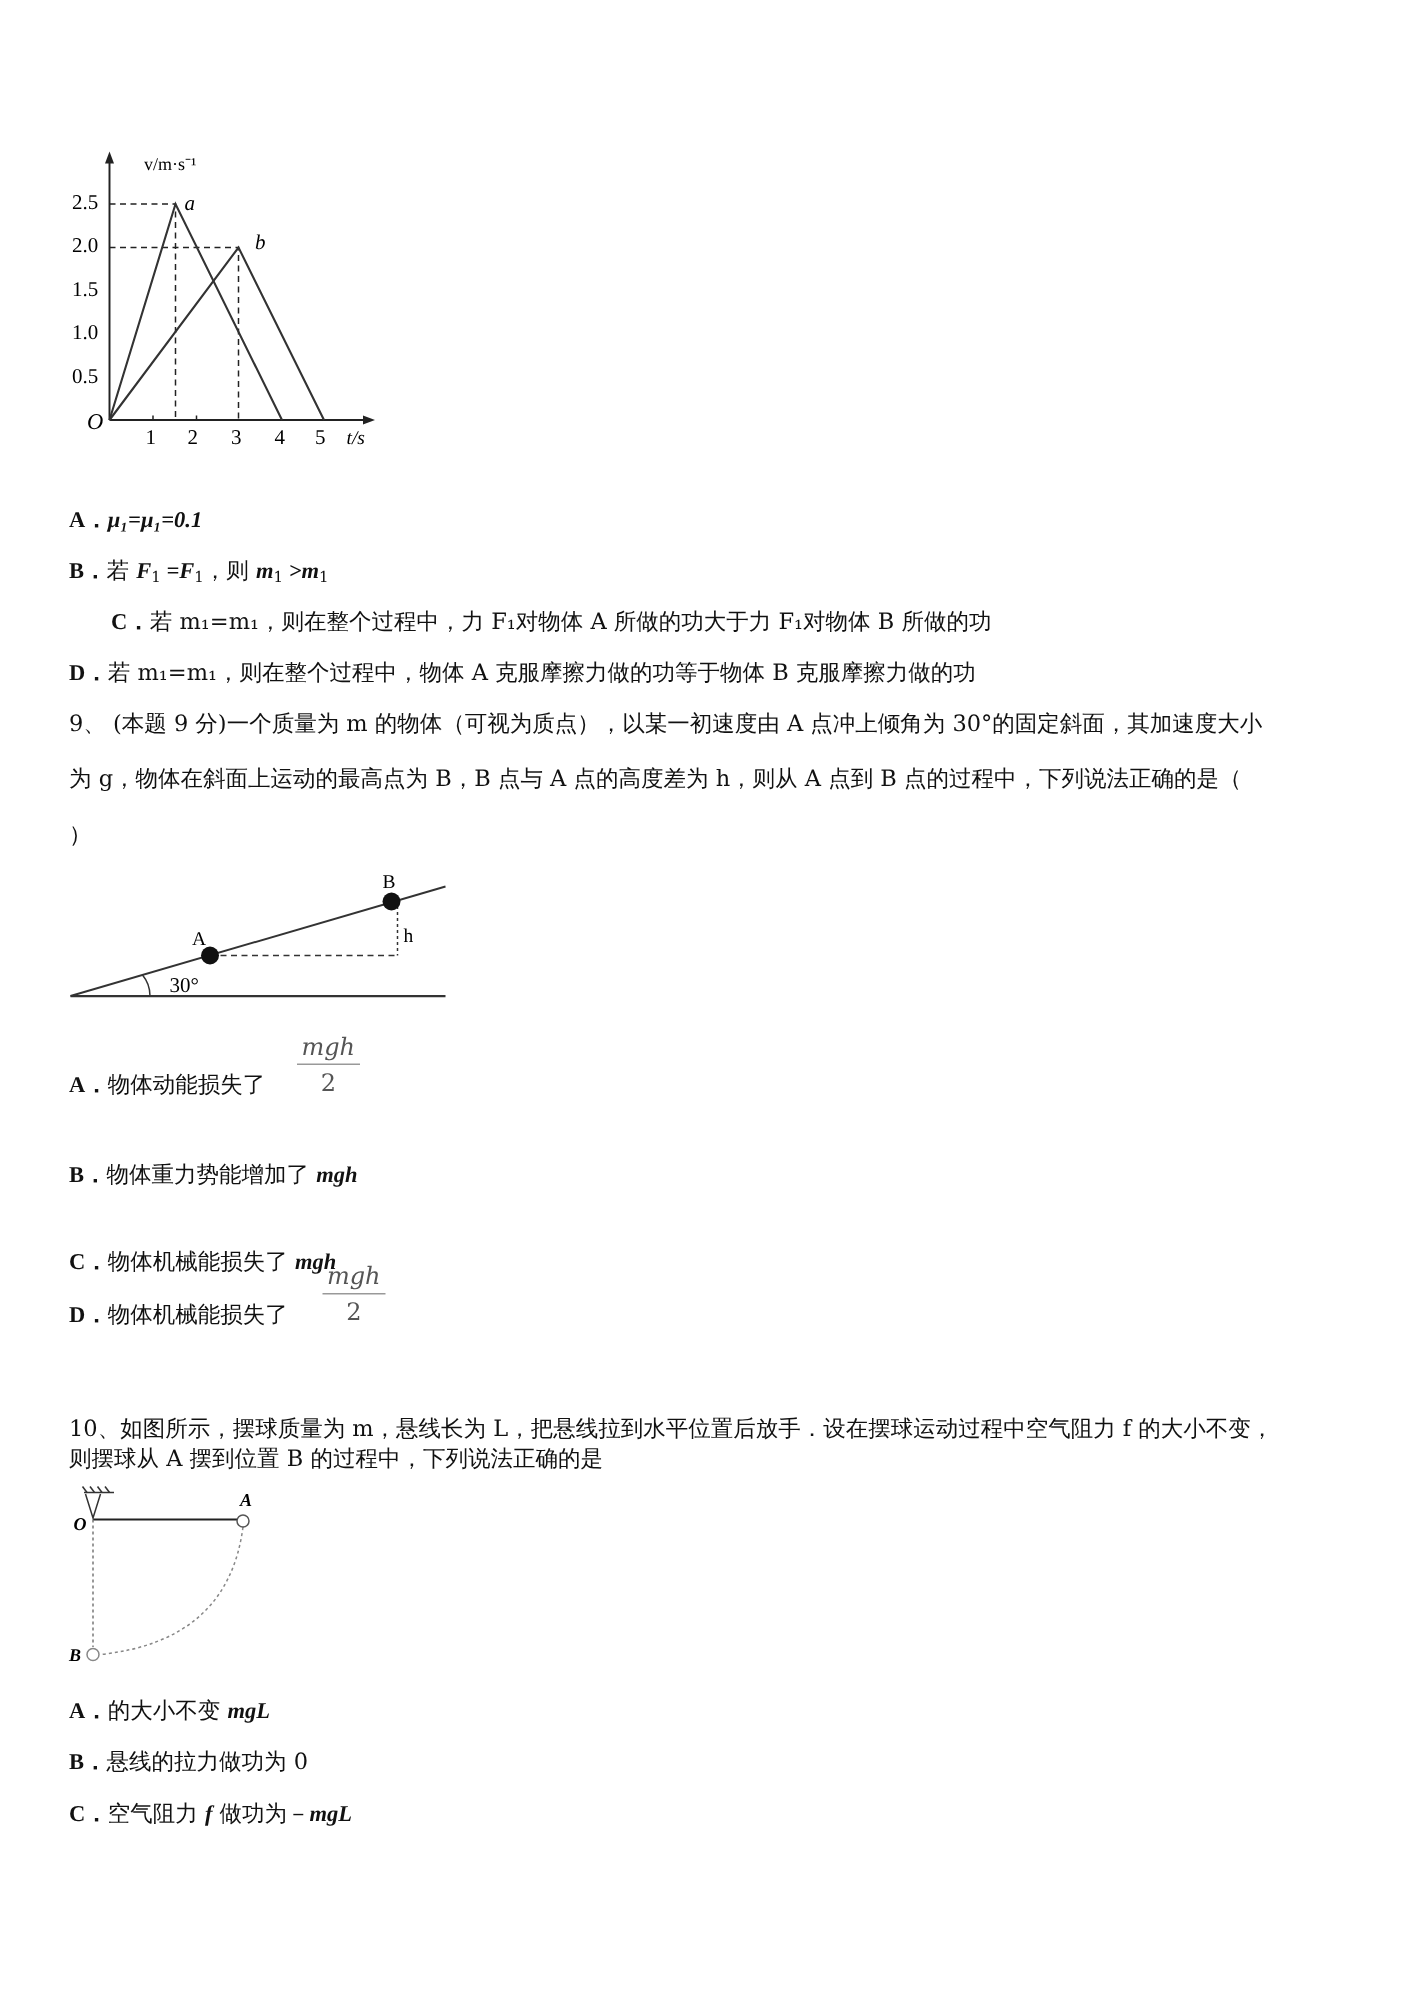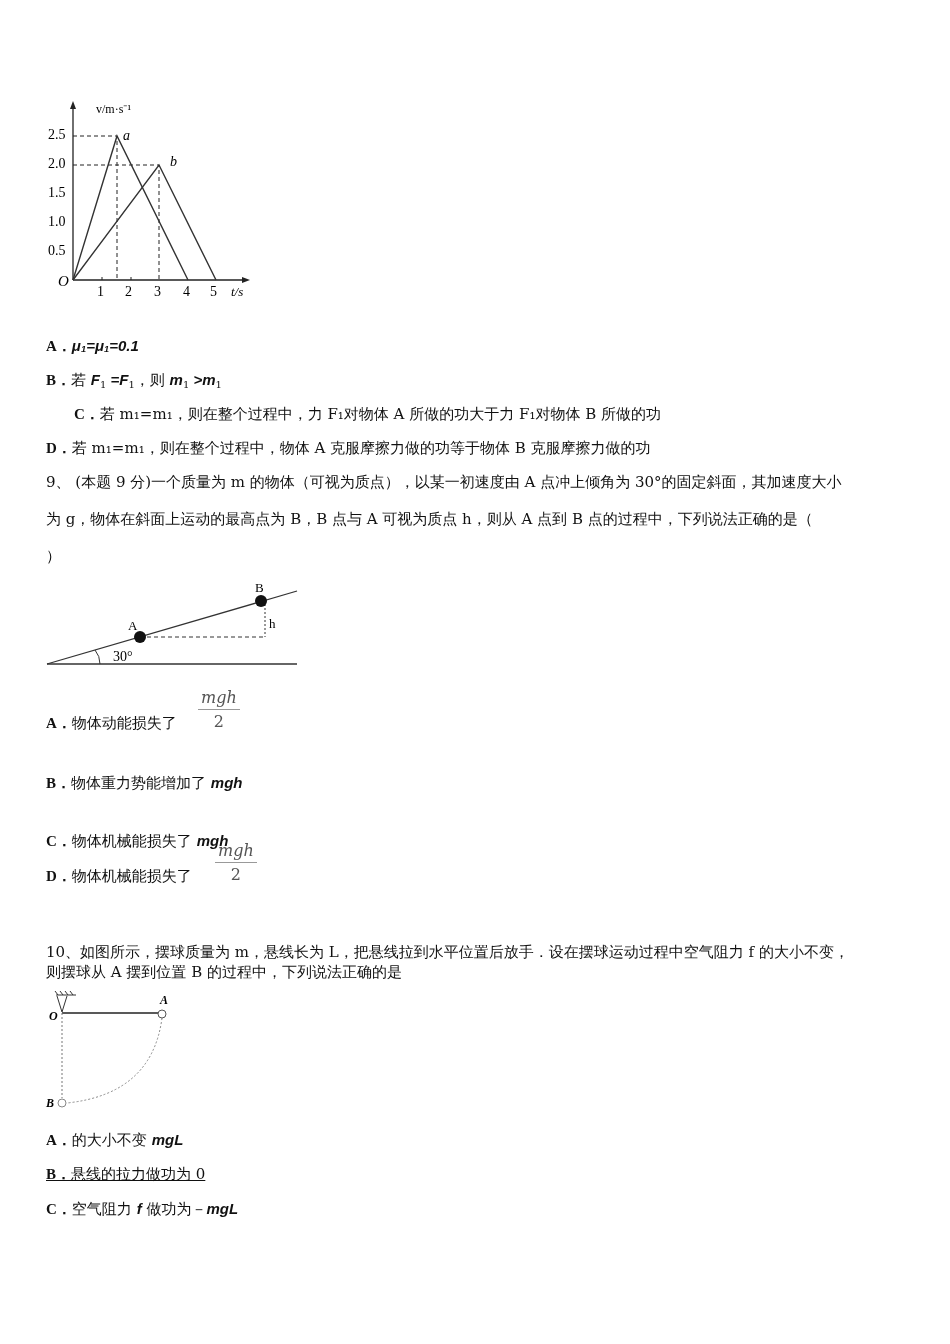--- a/index.html
+++ b/index.html
@@ -1,19 +1,19 @@
 <!DOCTYPE html>
 <html><head>
 <meta charset="utf-8">
 <style>
   html, body { margin: 0; padding: 0; background: #ffffff; }
   body { width: 950px; height: 1344px; position: relative; overflow: hidden;
          font-family: "DejaVu Serif", "Liberation Serif", serif; color: #111; }
   .line { position: absolute; left: 46px; font-size: 15px; line-height: 20px; white-space: nowrap; }
-  .it { font-style: italic; font-weight: bold; font-family: Liberation Sans, sans-serif; text-align: right; }
+  .it { font-style: italic; font-weight: bold; font-family: Liberation Serif, serif; text-align: right; }
   .sub { font-size: 10px; vertical-align: -3px; }
   .opt-label { font-weight: bold; font-family: "Liberation Serif", serif; }
   .frac { position: absolute; font-family: "DejaVu Serif", serif; color: #555; font-size: 16px; text-align: center; }
   .frac .num { font-style: italic; display: block; padding: 0 3px 2px; border-bottom: 1px solid #999; }
   .frac .den { display: block; padding-top: 2px; }
   svg { position: absolute; }
   svg text { font-family: "Liberation Serif", serif; }
 </style>
 </head>
 <body>
@@ -58,21 +58,21 @@
   <span class="opt-label">B．</span><span>若 </span><span class="it">F</span><span class="sub">1</span><span class="it"> =</span><span class="it">F</span><span class="sub">1</span><span>，则 </span><span class="it">m</span><span class="sub">1</span><span class="it"> &gt;</span><span class="it">m</span><span class="sub">1</span>
 </div>
 <div class="line" style="top:404px;margin-left:28px;">
   <span class="opt-label">C．</span><span>若 m₁=m₁，则在整个过程中，力 F₁对物体 A 所做的功大于力 F₁对物体 B 所做的功</span>
 </div>
 <div class="line" style="top:438px;">
   <span class="opt-label">D．</span><span>若 m₁=m₁，则在整个过程中，物体 A 克服摩擦力做的功等于物体 B 克服摩擦力做的功</span>
 </div>
 
 <div class="line" style="top:472px;">9、 (本题 9 分)一个质量为 m 的物体（可视为质点），以某一初速度由 A 点冲上倾角为 30°的固定斜面，其加速度大小</div>
-<div class="line" style="top:509px;">为 g，物体在斜面上运动的最高点为 B，B 点与 A 可视为质点 h，则从 A 点到 B 点的过程中，下列说法正确的是（</div>
+<div class="line" style="top:509px;">为 g，物体在斜面上运动的最高点为 B，B 点与 A 点的高度差为 h，则从 A 点到 B 点的过程中，下列说法正确的是（</div>
 <div class="line" style="top:546px;">）</div>
 
 <svg style="left:40px;top:570px;" width="270" height="105" viewBox="0 0 270 105">
   <line x1="7" y1="94" x2="257" y2="94" stroke="#333" stroke-width="1.5"></line>
   <line x1="7" y1="94" x2="257" y2="21" stroke="#333" stroke-width="1.3"></line>
   <line x1="100" y1="67" x2="225" y2="67" stroke="#333" stroke-dasharray="4,3" stroke-width="1"></line>
   <line x1="225" y1="34" x2="225" y2="67" stroke="#333" stroke-dasharray="2,2" stroke-width="1"></line>
   <path d="M55,80 Q60,86 60,94" fill="none" stroke="#333" stroke-width="1"></path>
   <circle cx="100" cy="67" r="6" fill="#111"></circle>
   <circle cx="221" cy="31" r="6" fill="#111"></circle>
@@ -119,18 +119,18 @@
   <circle cx="122" cy="24" r="4" fill="#fff" stroke="#555"></circle>
   <circle cx="22" cy="113" r="4" fill="#fff" stroke="#888"></circle>
   <text x="9" y="30" font-size="12" font-style="italic" font-weight="bold">O</text>
   <text x="120" y="14" font-size="12" font-style="italic" font-weight="bold">A</text>
   <text x="6" y="117" font-size="12" font-style="italic" font-weight="bold">B</text>
 </svg>
 
 <div class="line" style="top:1130px;">
   <span class="opt-label">A．</span><span>的大小不变 </span><span class="it">mgL</span>
 </div>
-<div class="line" style="top:1164px;text-decoration:underline;">
+<div class="line" style="top:1164px;">
   <span class="opt-label">B．</span><span>悬线的拉力做功为 0</span>
 </div>
 <div class="line" style="top:1199px;">
   <span class="opt-label">C．</span><span>空气阻力 </span><span class="it">f</span><span> 做功为－</span><span class="it">mgL</span>
 </div>
 
 </body></html>

